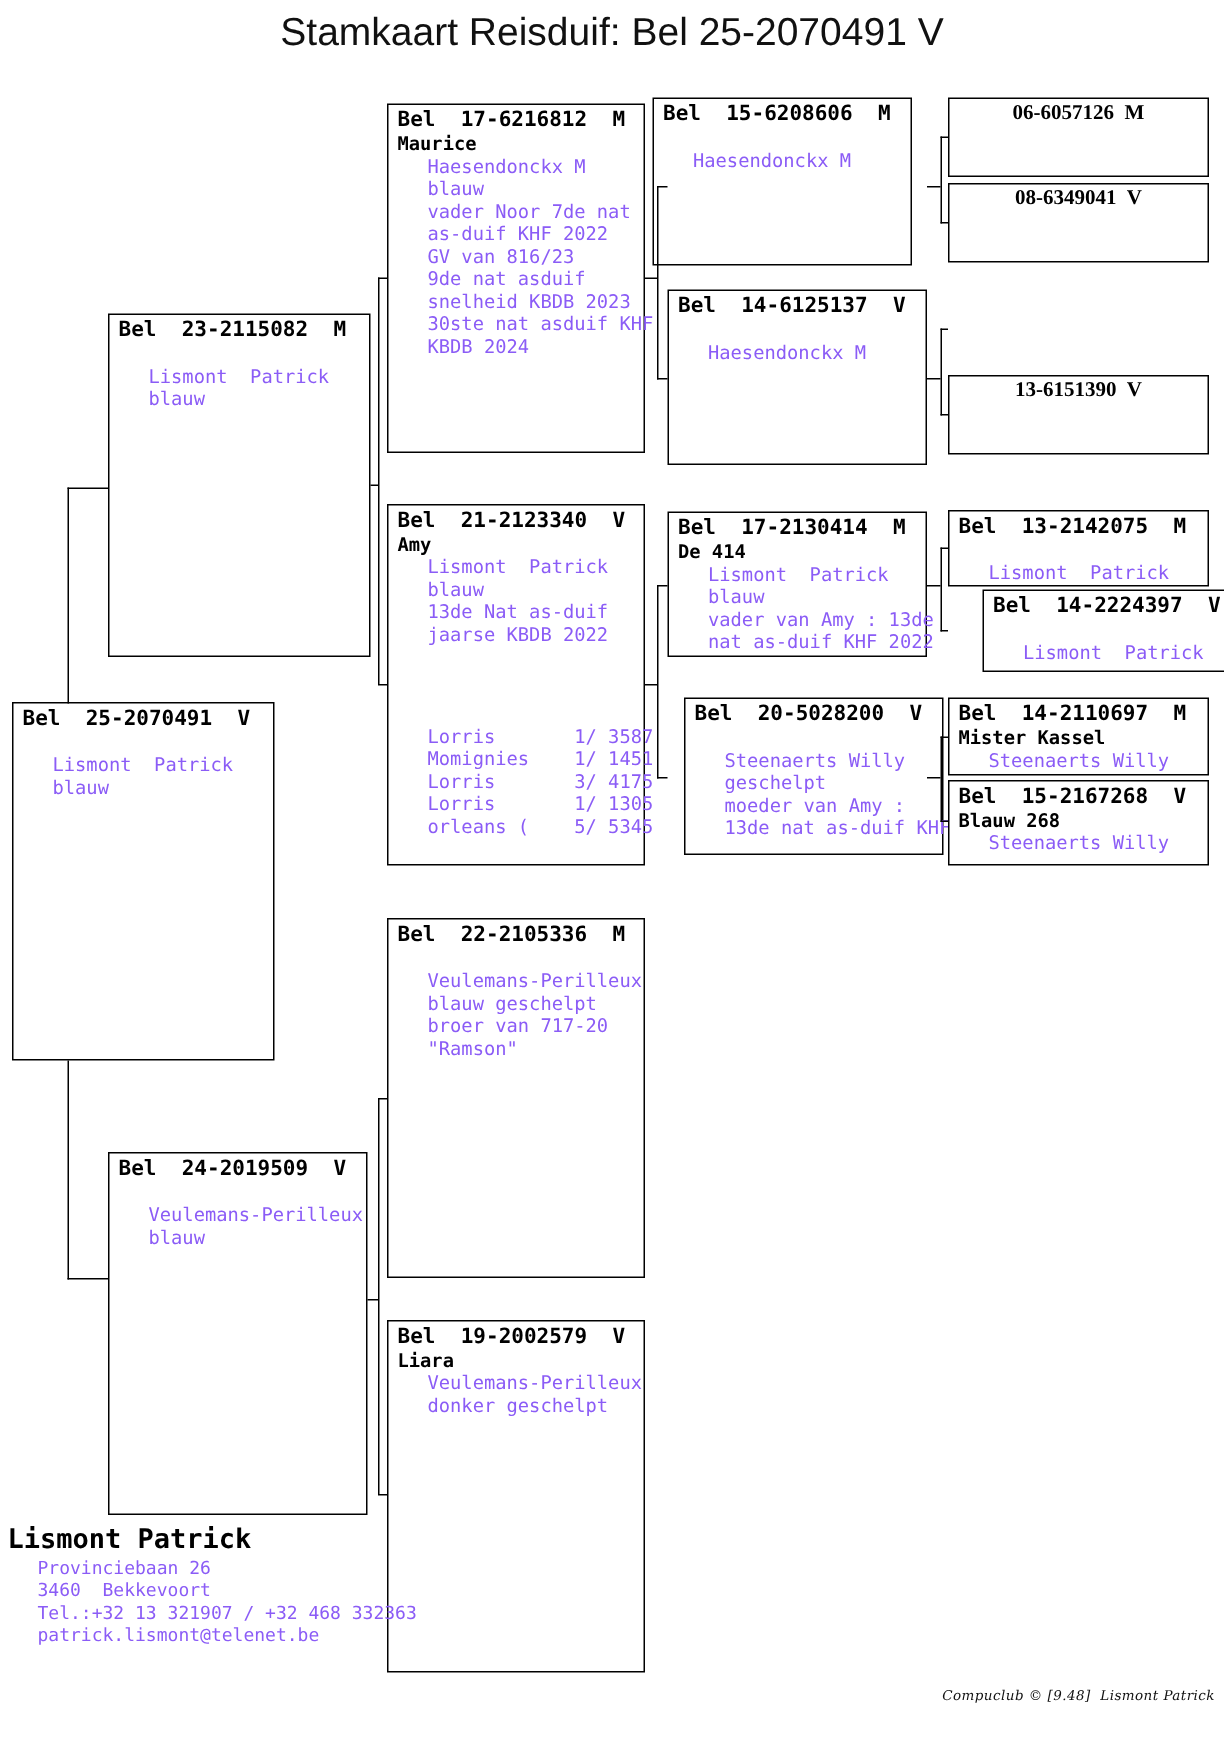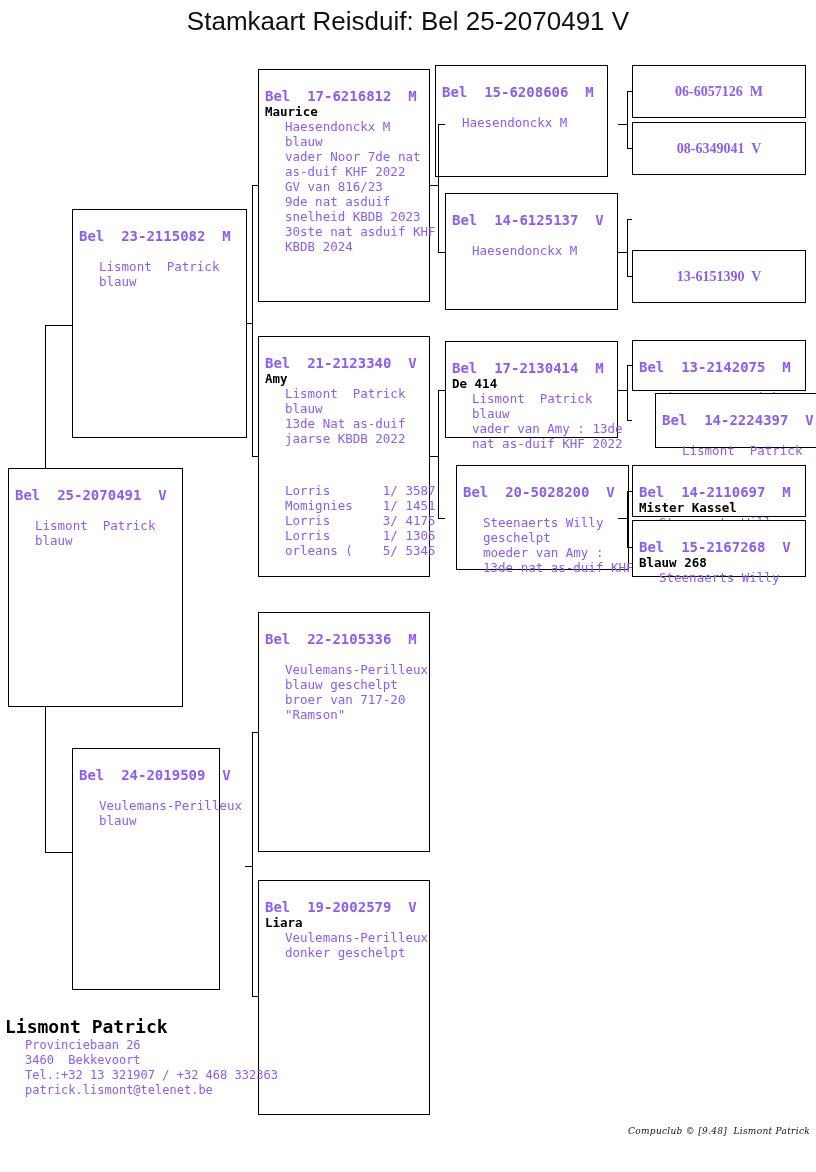--- a/index.html
+++ b/index.html
@@ -2,21 +2,21 @@
 <html><head>
 <meta charset="utf-8">
 <style>
   html,body{margin:0;padding:0;background:#fff;}
   #page{position:relative;width:816px;height:1172px;background:#ffffff;overflow:hidden;
         font-family:"DejaVu Sans Mono",monospace;color:#1a1a1a;}
   .title{position:absolute;left:0;top:6px;width:100%;text-align:center;
          font-family:"Liberation Sans",sans-serif;font-size:26px;color:#111;}
   .box{position:absolute;border:1px solid #000;background:#fff;box-sizing:border-box;
        padding:2px 6px;}
-  .ring{color:#8b5cf6;font-weight:bold;font-size:14px;line-height:16px;white-space:pre;margin-top:16px;}
+  .ring{color:#000000;font-weight:bold;font-size:14px;line-height:16px;white-space:pre;}
   .center .ring{text-align:center;font-family:Liberation Serif, serif;}
   .name{font-weight:bold;font-size:12.5px;line-height:15px;min-height:15px;white-space:pre;color:#000;}
   .tl{font-size:12.5px;line-height:15px;white-space:pre;color:#8b5cf6;margin-left:20px;}
   .results{position:absolute;left:6px;right:6px;top:146px;}
   .ln{position:absolute;background:#000;}
   .contact{position:absolute;left:5px;top:1016px;}
   .contact .cname{font-weight:bold;font-size:18px;line-height:22px;color:#000;white-space:pre;}
   .contact .tl{font-size:12px;line-height:15px;}
   .footer{position:absolute;right:6px;top:1126px;font-family:"DejaVu Serif",serif;
           font-style:italic;font-size:9px;color:#111;letter-spacing:.3px;white-space:pre;}
@@ -38,21 +38,21 @@
   </div>
 
   <div class="box" style="left:72px;top:209px;width:175px;height:229px">
     <div class="ring">Bel  23-2115082  M</div>
     <div class="name"></div>
     <div>
         <div class="tl">Lismont  Patrick</div>
         <div class="tl">blauw</div>
       </div>
   </div>
-  <div class="box" style="left:72px;top:748px;width:148px;height:242px">
+  <div class="box" style="left:72px;top:768px;width:173px;height:242px">
     <div class="ring">Bel  24-2019509  V</div>
     <div class="name"></div>
     <div>
         <div class="tl">Veulemans-Perilleux</div>
         <div class="tl">blauw</div>
       </div>
   </div>
 
   <div class="box" style="left:258px;top:69px;width:172px;height:233px">
     <div class="ring">Bel  17-6216812  M</div>

